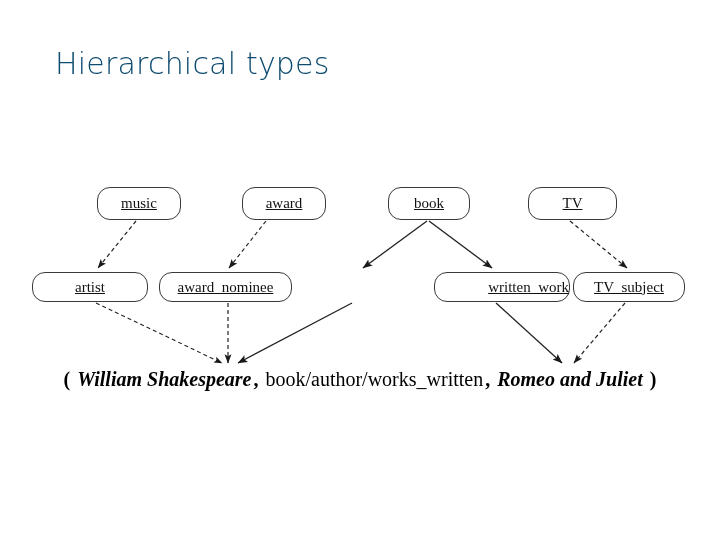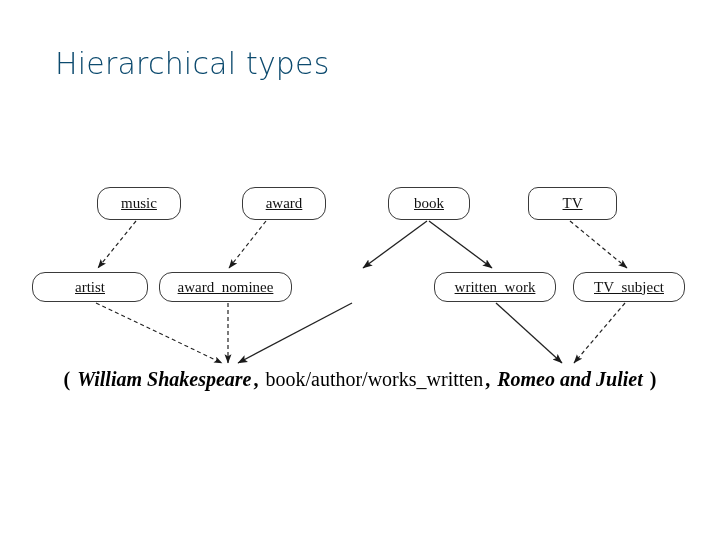--- a/index.html
+++ b/index.html
@@ -127,34 +127,34 @@
     </div>
 
     <div class="node" style="left:242px; top:187px; width:84px; height:33px;">
       <span>award</span>
     </div>
 
     <div class="node" style="left:388px; top:187px; width:82px; height:33px;">
       <span>book</span>
     </div>
 
-    <div class="node" style="left:528px; top:187px; width:89px; height:33px;border-radius:10px;">
+    <div class="node" style="left:528px; top:187px; width:89px; height:33px;">
       <span>TV</span>
     </div>
 
     <div class="node" style="left:32px; top:272px; width:116px; height:30px;">
       <span>artist</span>
     </div>
 
     <div class="node" style="left:159px; top:272px; width:133px; height:30px;">
       <span>award_nominee</span>
     </div>
 
 
-    <div class="node" style="left:434px; top:272px; width:122px; height:30px;">
+    <div class="node" style="left:434px; top:272px; width:136px; height:30px;justify-content:flex-end;">
       <span>written_work</span>
     </div>
 
     <div class="node" style="left:573px; top:272px; width:112px; height:30px;">
       <span>TV_subject</span>
     </div>
 
   </div>
 
   <div id="triple">

